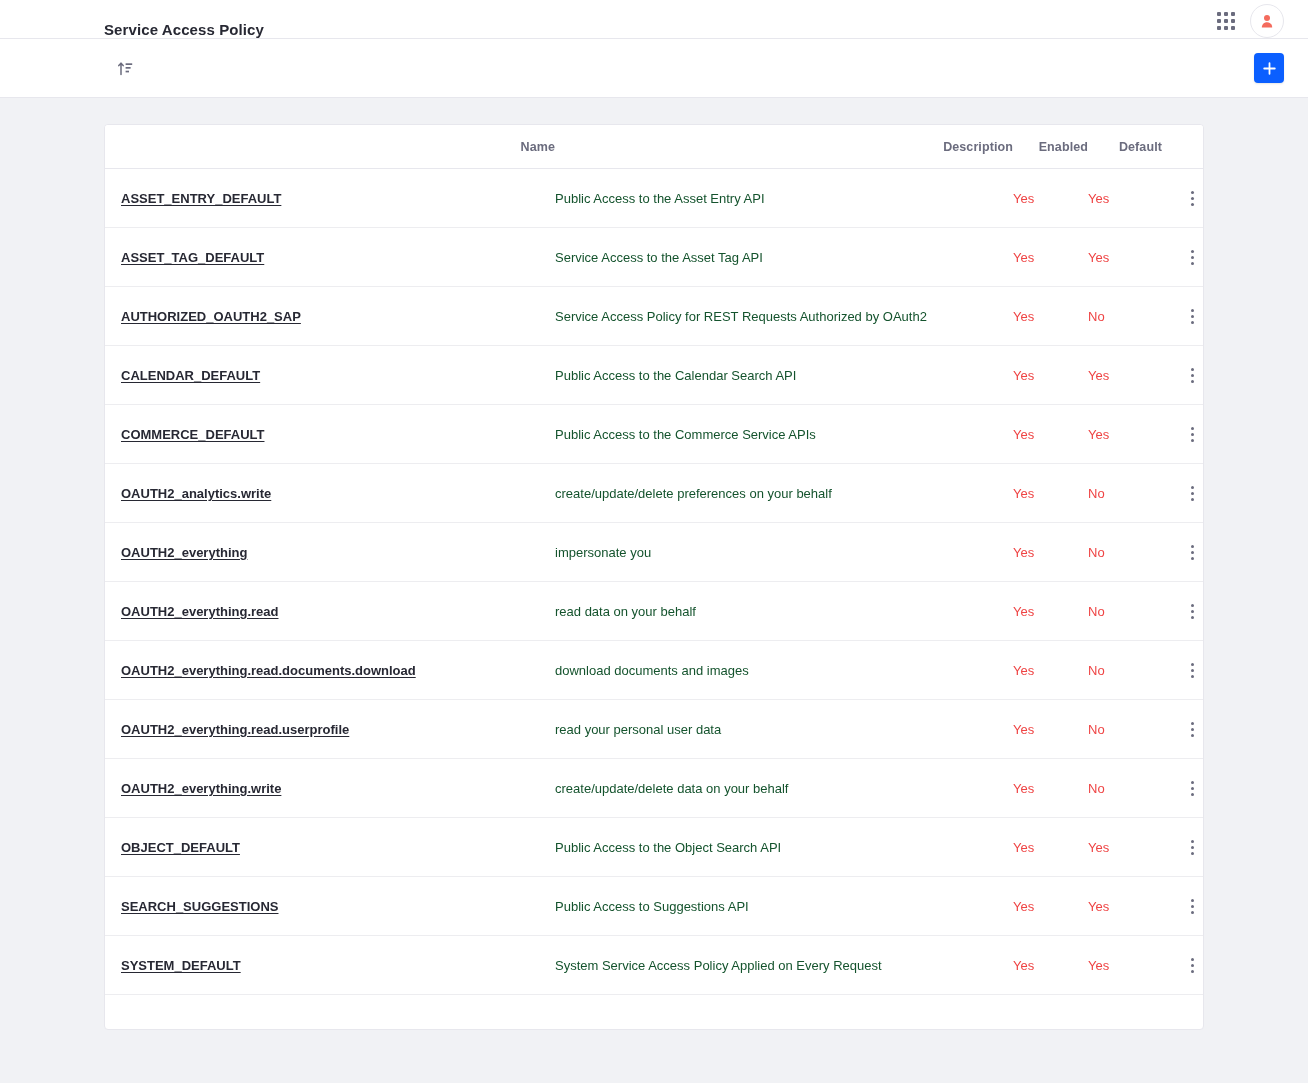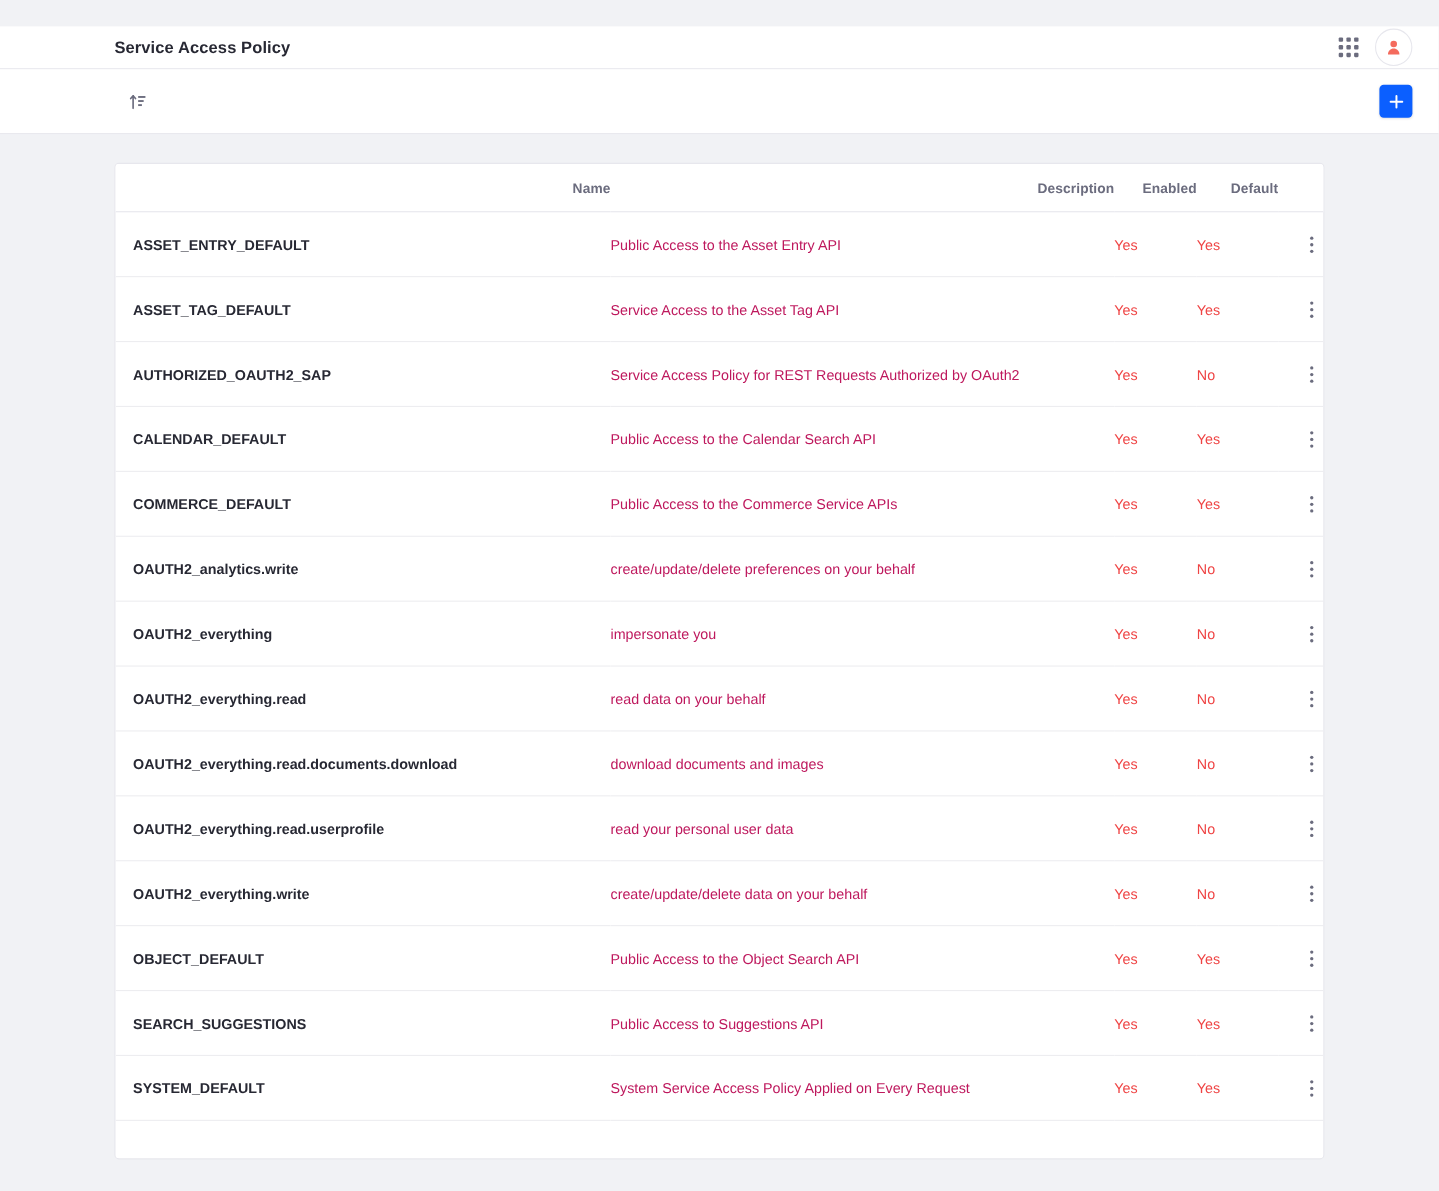--- a/index.html
+++ b/index.html
@@ -11,23 +11,22 @@
     font-family: "Liberation Sans", "DejaVu Sans", sans-serif;
     -webkit-font-smoothing: antialiased;
   }
 
   
   .app-header {
     height: 39px;
     background: #ffffff;
     border-bottom: 1px solid #e7e7ed;
     display: flex;
-    align-items: center;
+    align-items: flex-end;
     padding: 0 24px 0 104px;
-    margin-top: 24px;
   }
   .app-title {
     font-size: 15px;
     font-weight: bold;
     color: #272833;
     letter-spacing: 0.1px;
     flex: 1;
   }
   .header-actions {
     display: flex;
@@ -128,24 +127,25 @@
   .col-enabled{ width: 75px; }
   .col-default{ width: 74px; }
   .col-menu   { width: 60px; text-align: center; }
 
   th.col-name { padding-left: 16px; }
 
   .policy-link {
     font-size: 13px;
     font-weight: bold;
     color: #272833;
+    text-decoration: underline;
     text-underline-offset: 2px;
     cursor: pointer;
   }
-  .desc-text { color: #be185d; }
+  .desc-text { color: #14532d; }
   .flag-text { color: #ef4444; }
 
   .kebab {
     display: inline-flex;
     flex-direction: column;
     gap: 3px;
     align-items: center;
     justify-content: center;
     width: 24px; height: 24px;
     cursor: pointer;

